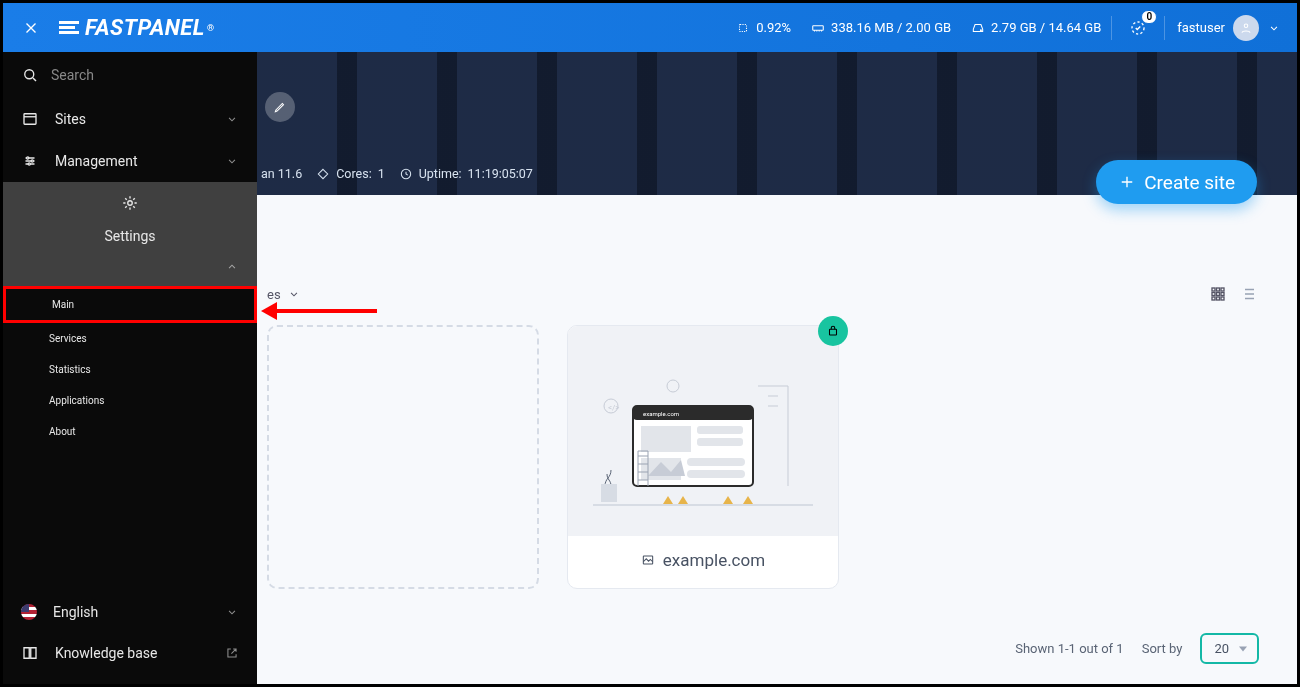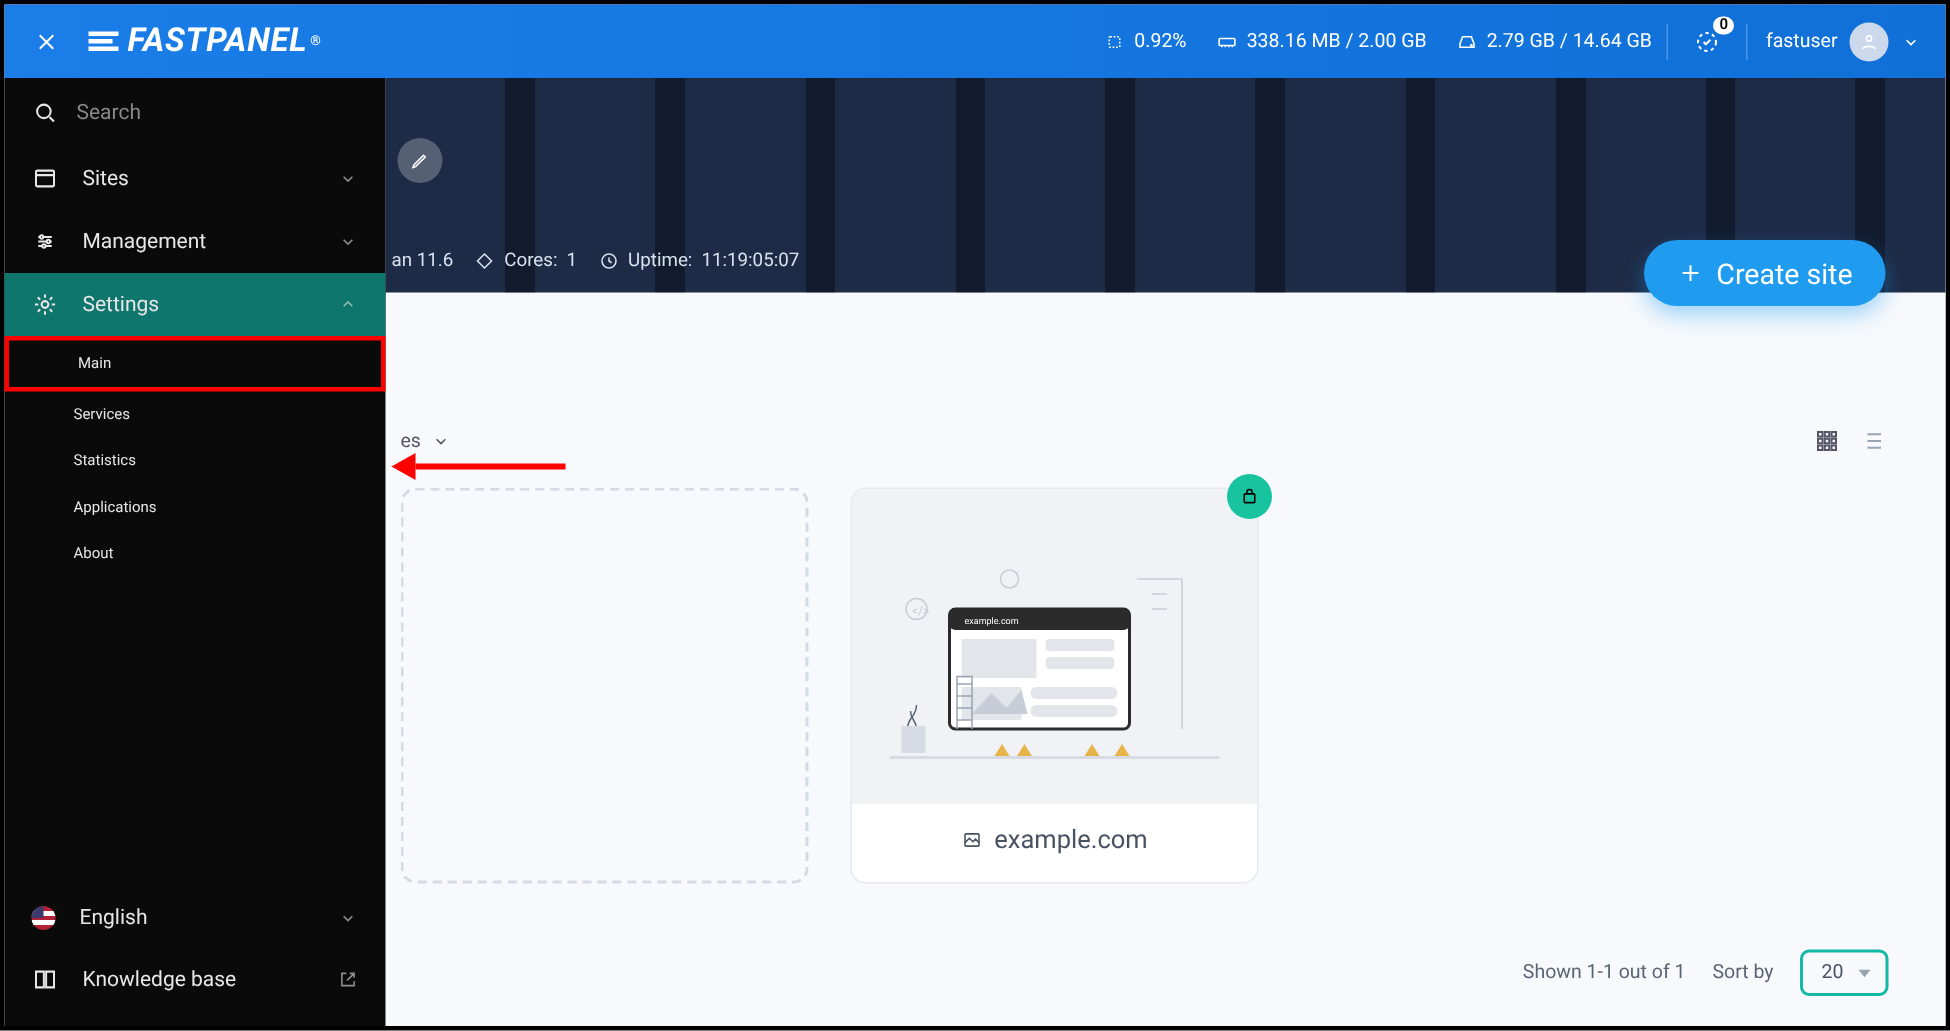--- a/index.html
+++ b/index.html
@@ -21,21 +21,21 @@
 .user { display: flex; align-items: center; gap: 8px; margin-left: 12px; cursor: pointer; }
 .avatar { width: 26px; height: 26px; border-radius: 50%; background: #ccd9ed; display: flex; align-items: center; justify-content: center; }
 
 .body { flex: 1; display: flex; position: relative; }
 
 .sidebar { width: 254px; background: #0a0a0a; color: #e7e7e7; display: flex; flex-direction: column; position: relative; z-index: 10; }
 .search { display: flex; align-items: center; gap: 12px; padding: 14px 18px; }
 .search input { background: transparent; border: none; outline: none; color: #e7e7e7; font-size: 14px; flex: 1; }
 .search input::placeholder { color: #888; }
 .nav-item { display: flex; align-items: center; gap: 16px; padding: 12px 18px; font-size: 14px; cursor: pointer; position: relative; }
-.nav-item.expanded { background: #0f766e; }
+.nav-item.expanded { background: #404040; flex-direction: column; }
 .nav-item .chev { margin-left: auto; opacity: 0.6; }
 .sub-item { padding: 10px 18px 10px 46px; font-size: 10px; cursor: pointer; }
 .highlight-box { border: 3px solid #f00; position: relative; }
 .sidebar-bottom { margin-top: auto; padding-bottom: 10px; }
 .nav-item.lang .flag { width: 16px; height: 16px; border-radius: 50%; background: linear-gradient(180deg,#b22234 0%,#b22234 20%,#fff 20%,#fff 40%,#b22234 40%,#b22234 60%,#fff 60%,#fff 80%,#b22234 80%); position: relative; }
 .nav-item.lang .flag::before { content:''; position: absolute; top:0; left:0; width:8px; height:8px; background:#3c3b6e; border-top-left-radius:8px; }
 .ext-icon { margin-left: auto; opacity: 0.6; }
 
 .arrow-annotation { position: absolute; top: 250px; left: 258px; display: flex; align-items: center; z-index: 20; }
 .arrow-line { width: 100px; height: 4px; background: #f00; }

